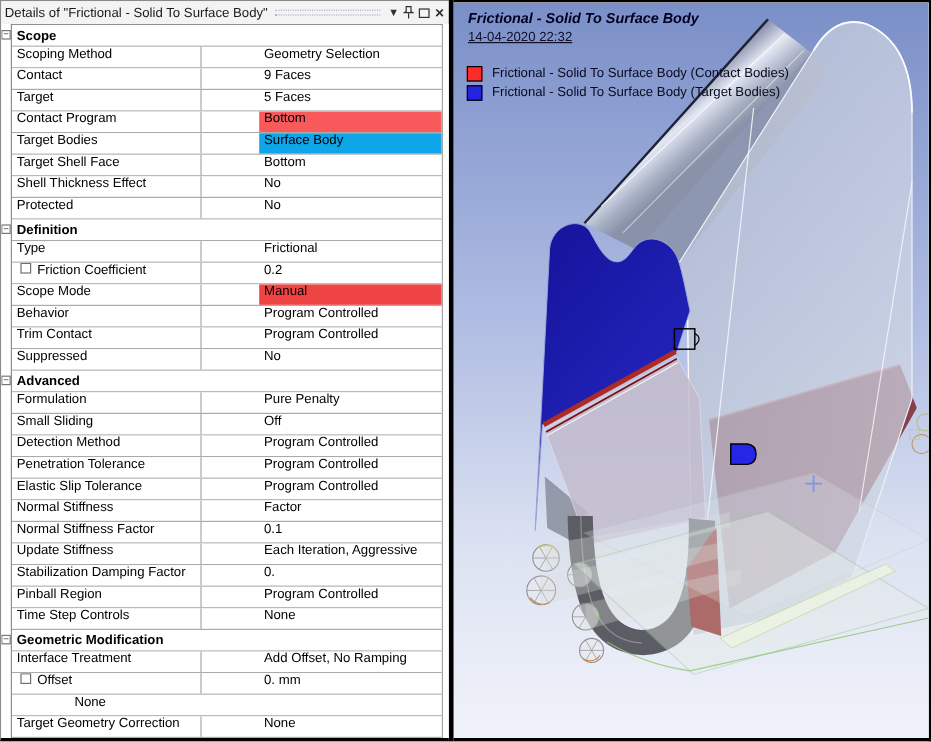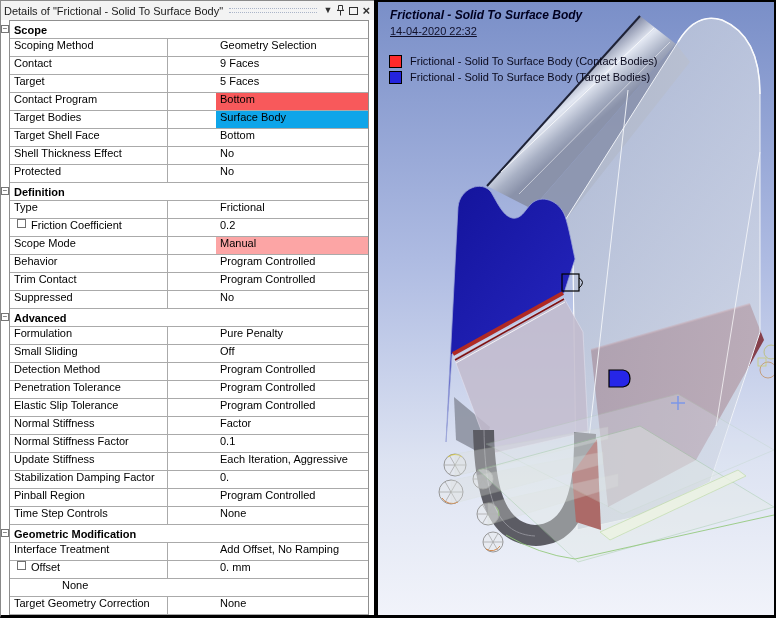--- a/index.html
+++ b/index.html
@@ -139,21 +139,21 @@
             <div class="cell label">
               <span class="checkbox"></span>
               <span>Friction Coefficient</span>
             </div>
             <div class="cell value">0.2</div>
           </div>
           <div class="row">
             <div class="cell label">
               <span>Scope Mode</span>
             </div>
-            <div class="cell value" style="background: #fca5a5;">Manual</div>
+            <div class="cell value" style="background: #ef4444;">Manual</div>
           </div>
           <div class="row">
             <div class="cell label">
               <span>Behavior</span>
             </div>
             <div class="cell value">Program Controlled</div>
           </div>
           <div class="row">
             <div class="cell label">
               <span>Trim Contact</span>

